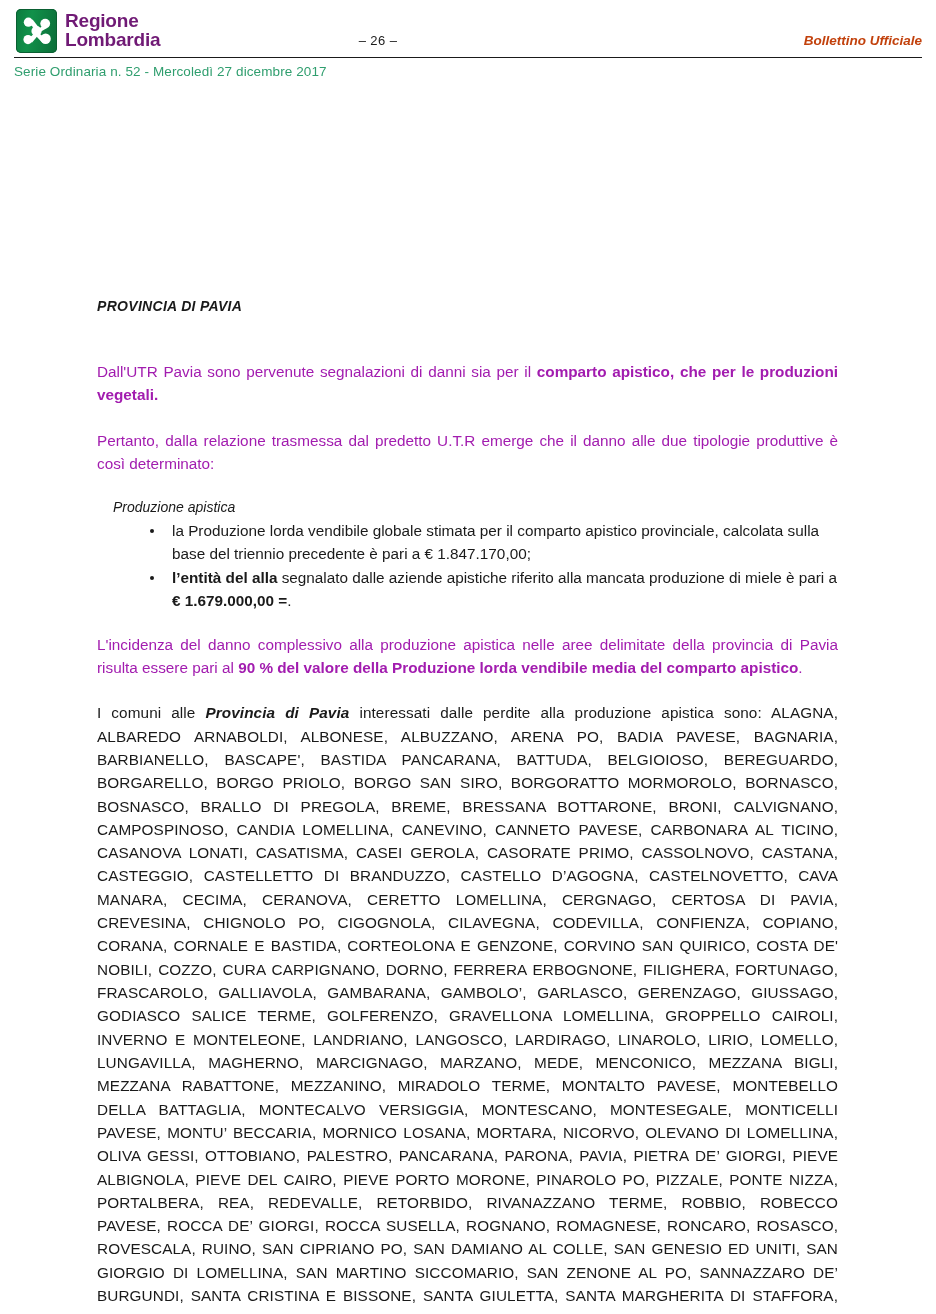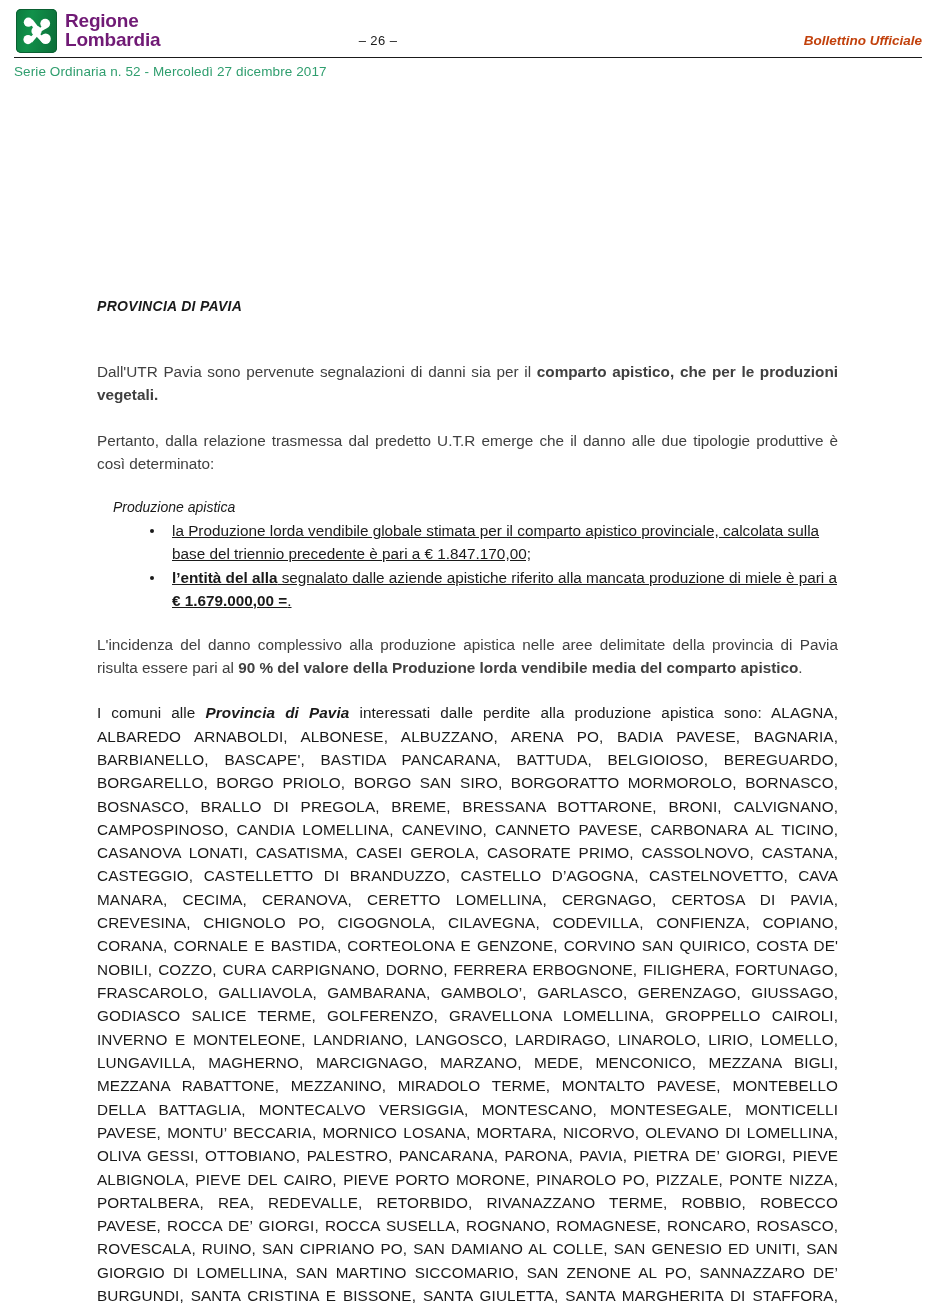--- a/index.html
+++ b/index.html
@@ -108,21 +108,21 @@
     font-weight: 700;
     font-style: italic;
     letter-spacing: 0.3px;
     margin: 0 0 46px 0;
   }
   p.para {
     font-size: 15.3px;
     line-height: 1.52;
     text-align: justify;
     margin: 0 0 22px 0;
-    color: #404040;
+    color: #a21caf;
   }
   .b { font-weight: 700; }
   .bi { font-weight: 700; font-style: italic; }
 
   .subhead {
     font-size: 14px;
     font-style: italic;
     margin: 0 0 2px 16px;
     line-height: 1.5;
   }
@@ -131,21 +131,20 @@
     padding: 0 0 0 47px;
     list-style: none;
   }
   ul.bullets li {
     font-size: 15.3px;
     line-height: 1.5;
     margin: 0 0 1px 0;
     position: relative;
     padding-left: 28px;
     text-align: left;
-    text-decoration: underline;
   }
   ul.bullets li::before {
     content: "";
     position: absolute;
     left: 6px;
     top: 9px;
     width: 4px;
     height: 4px;
     border-radius: 50%;
     background: #1a1a1a;

